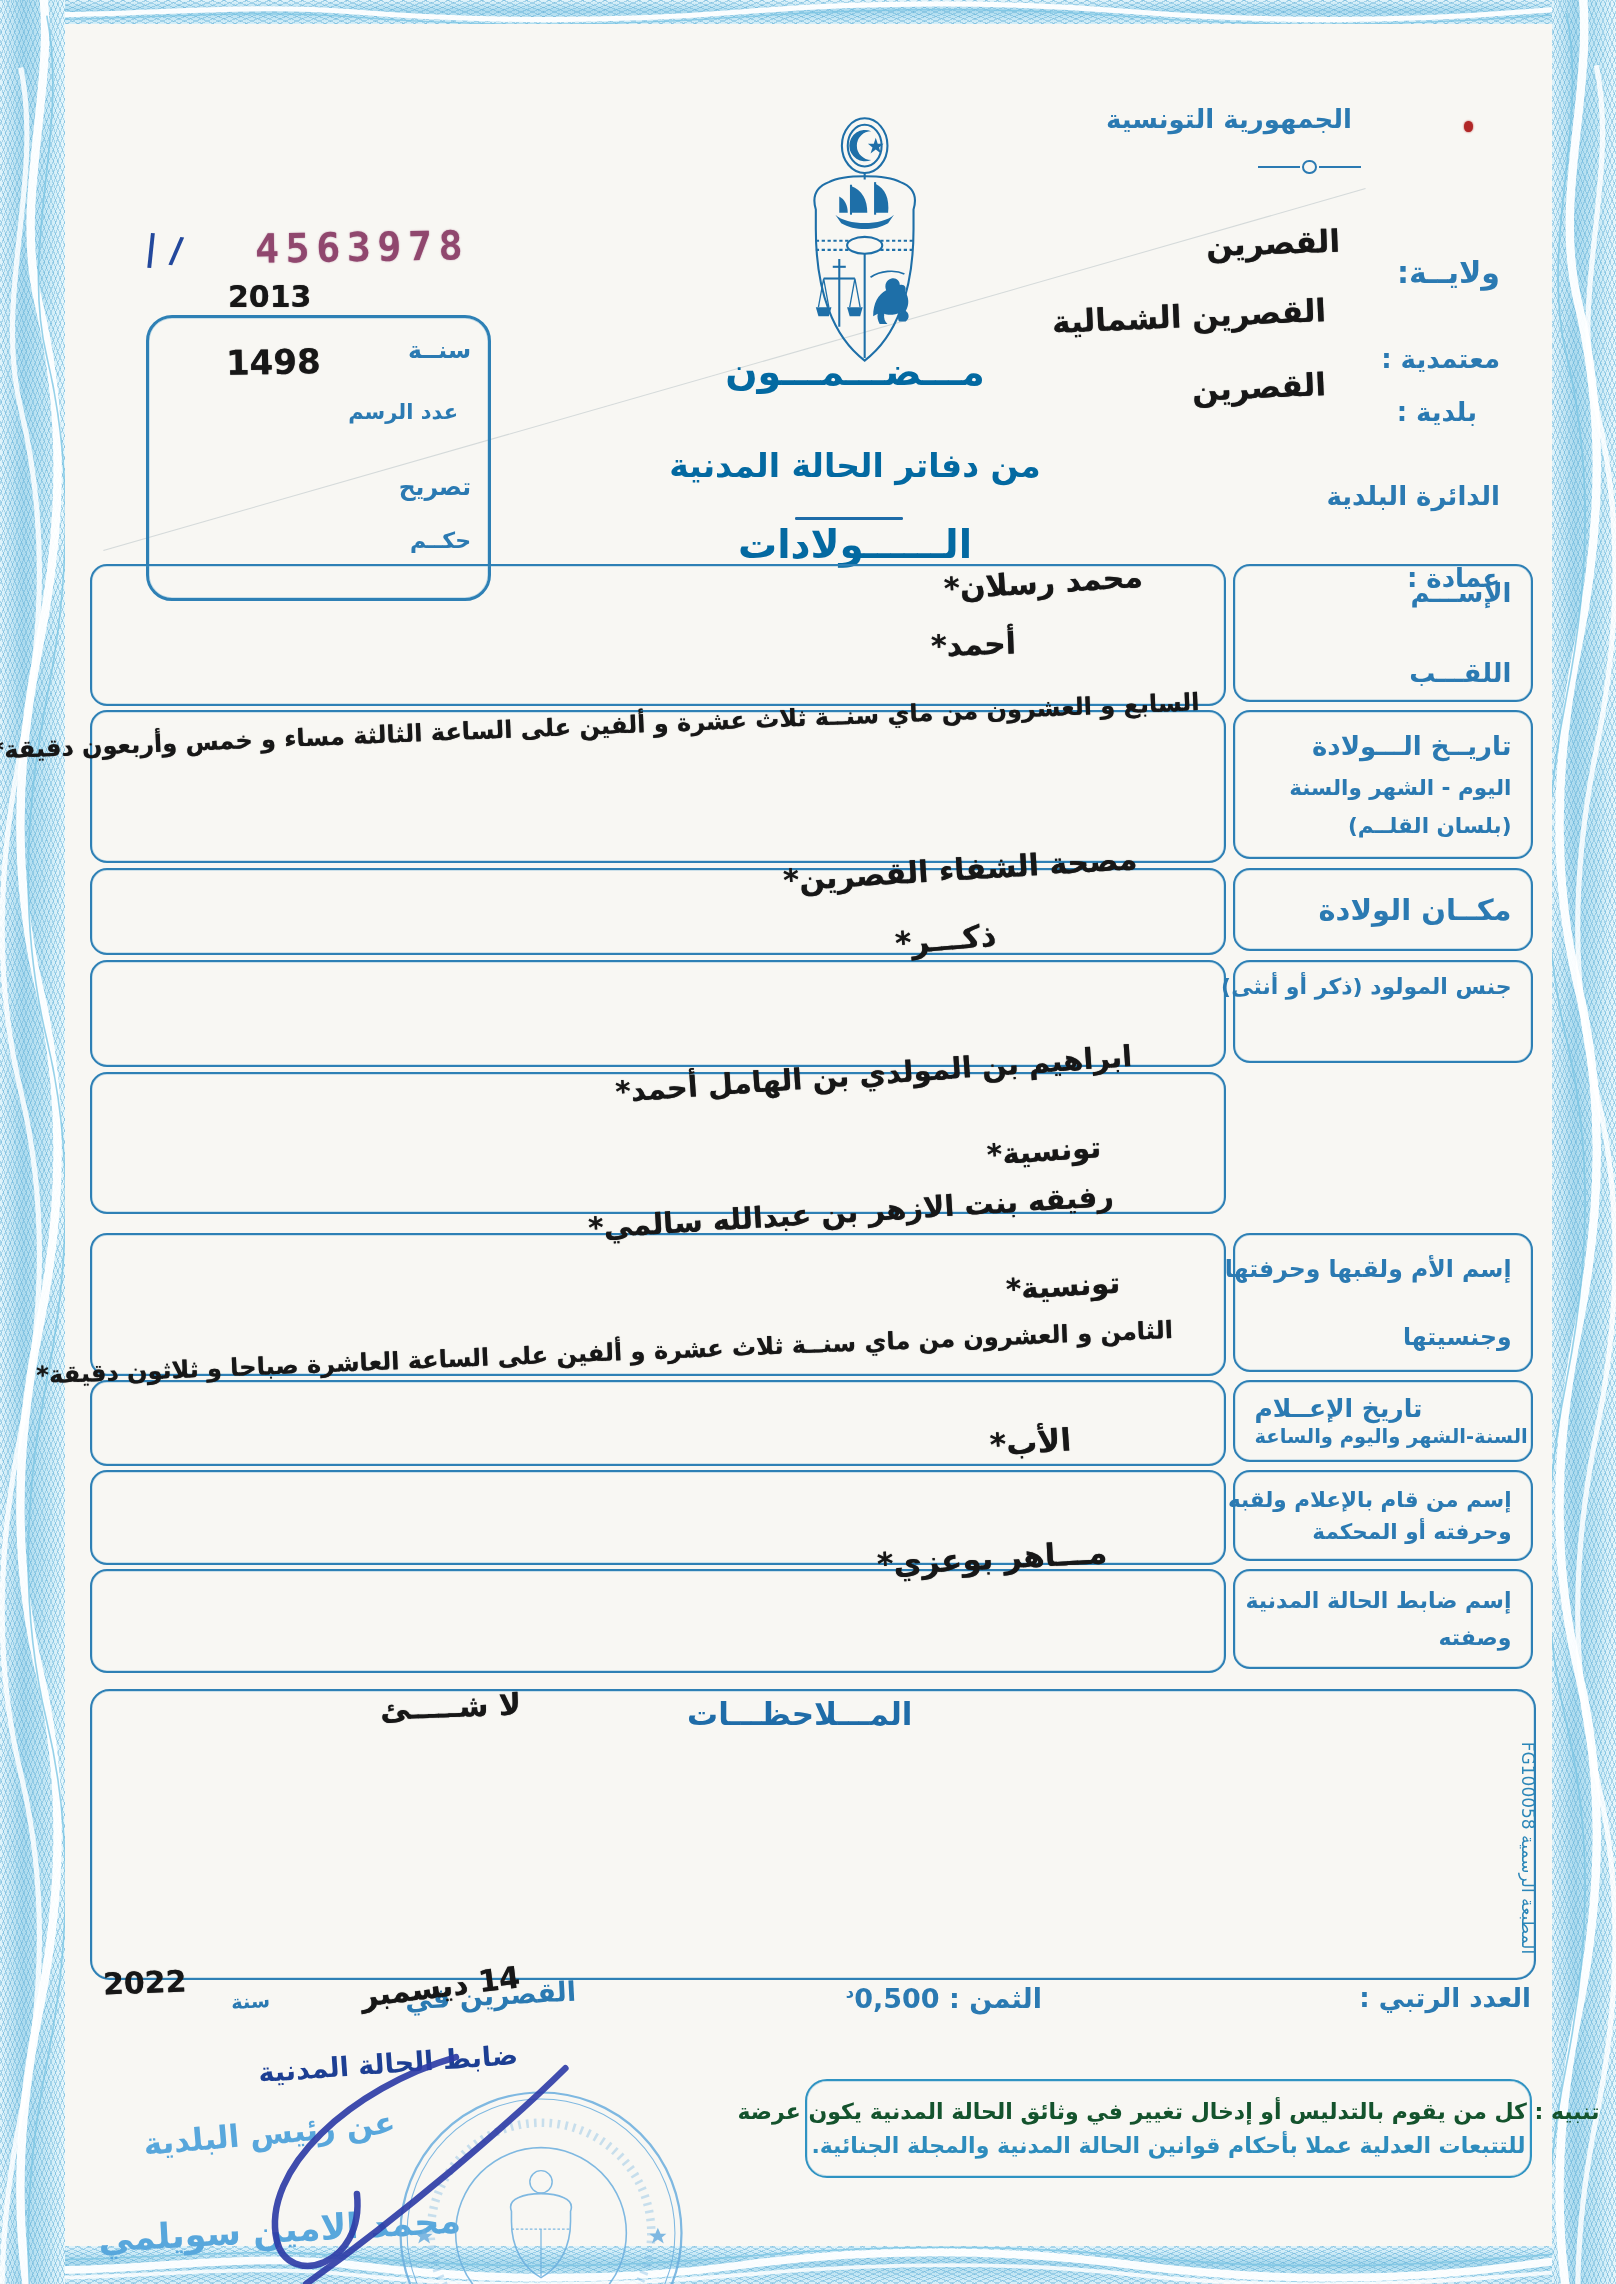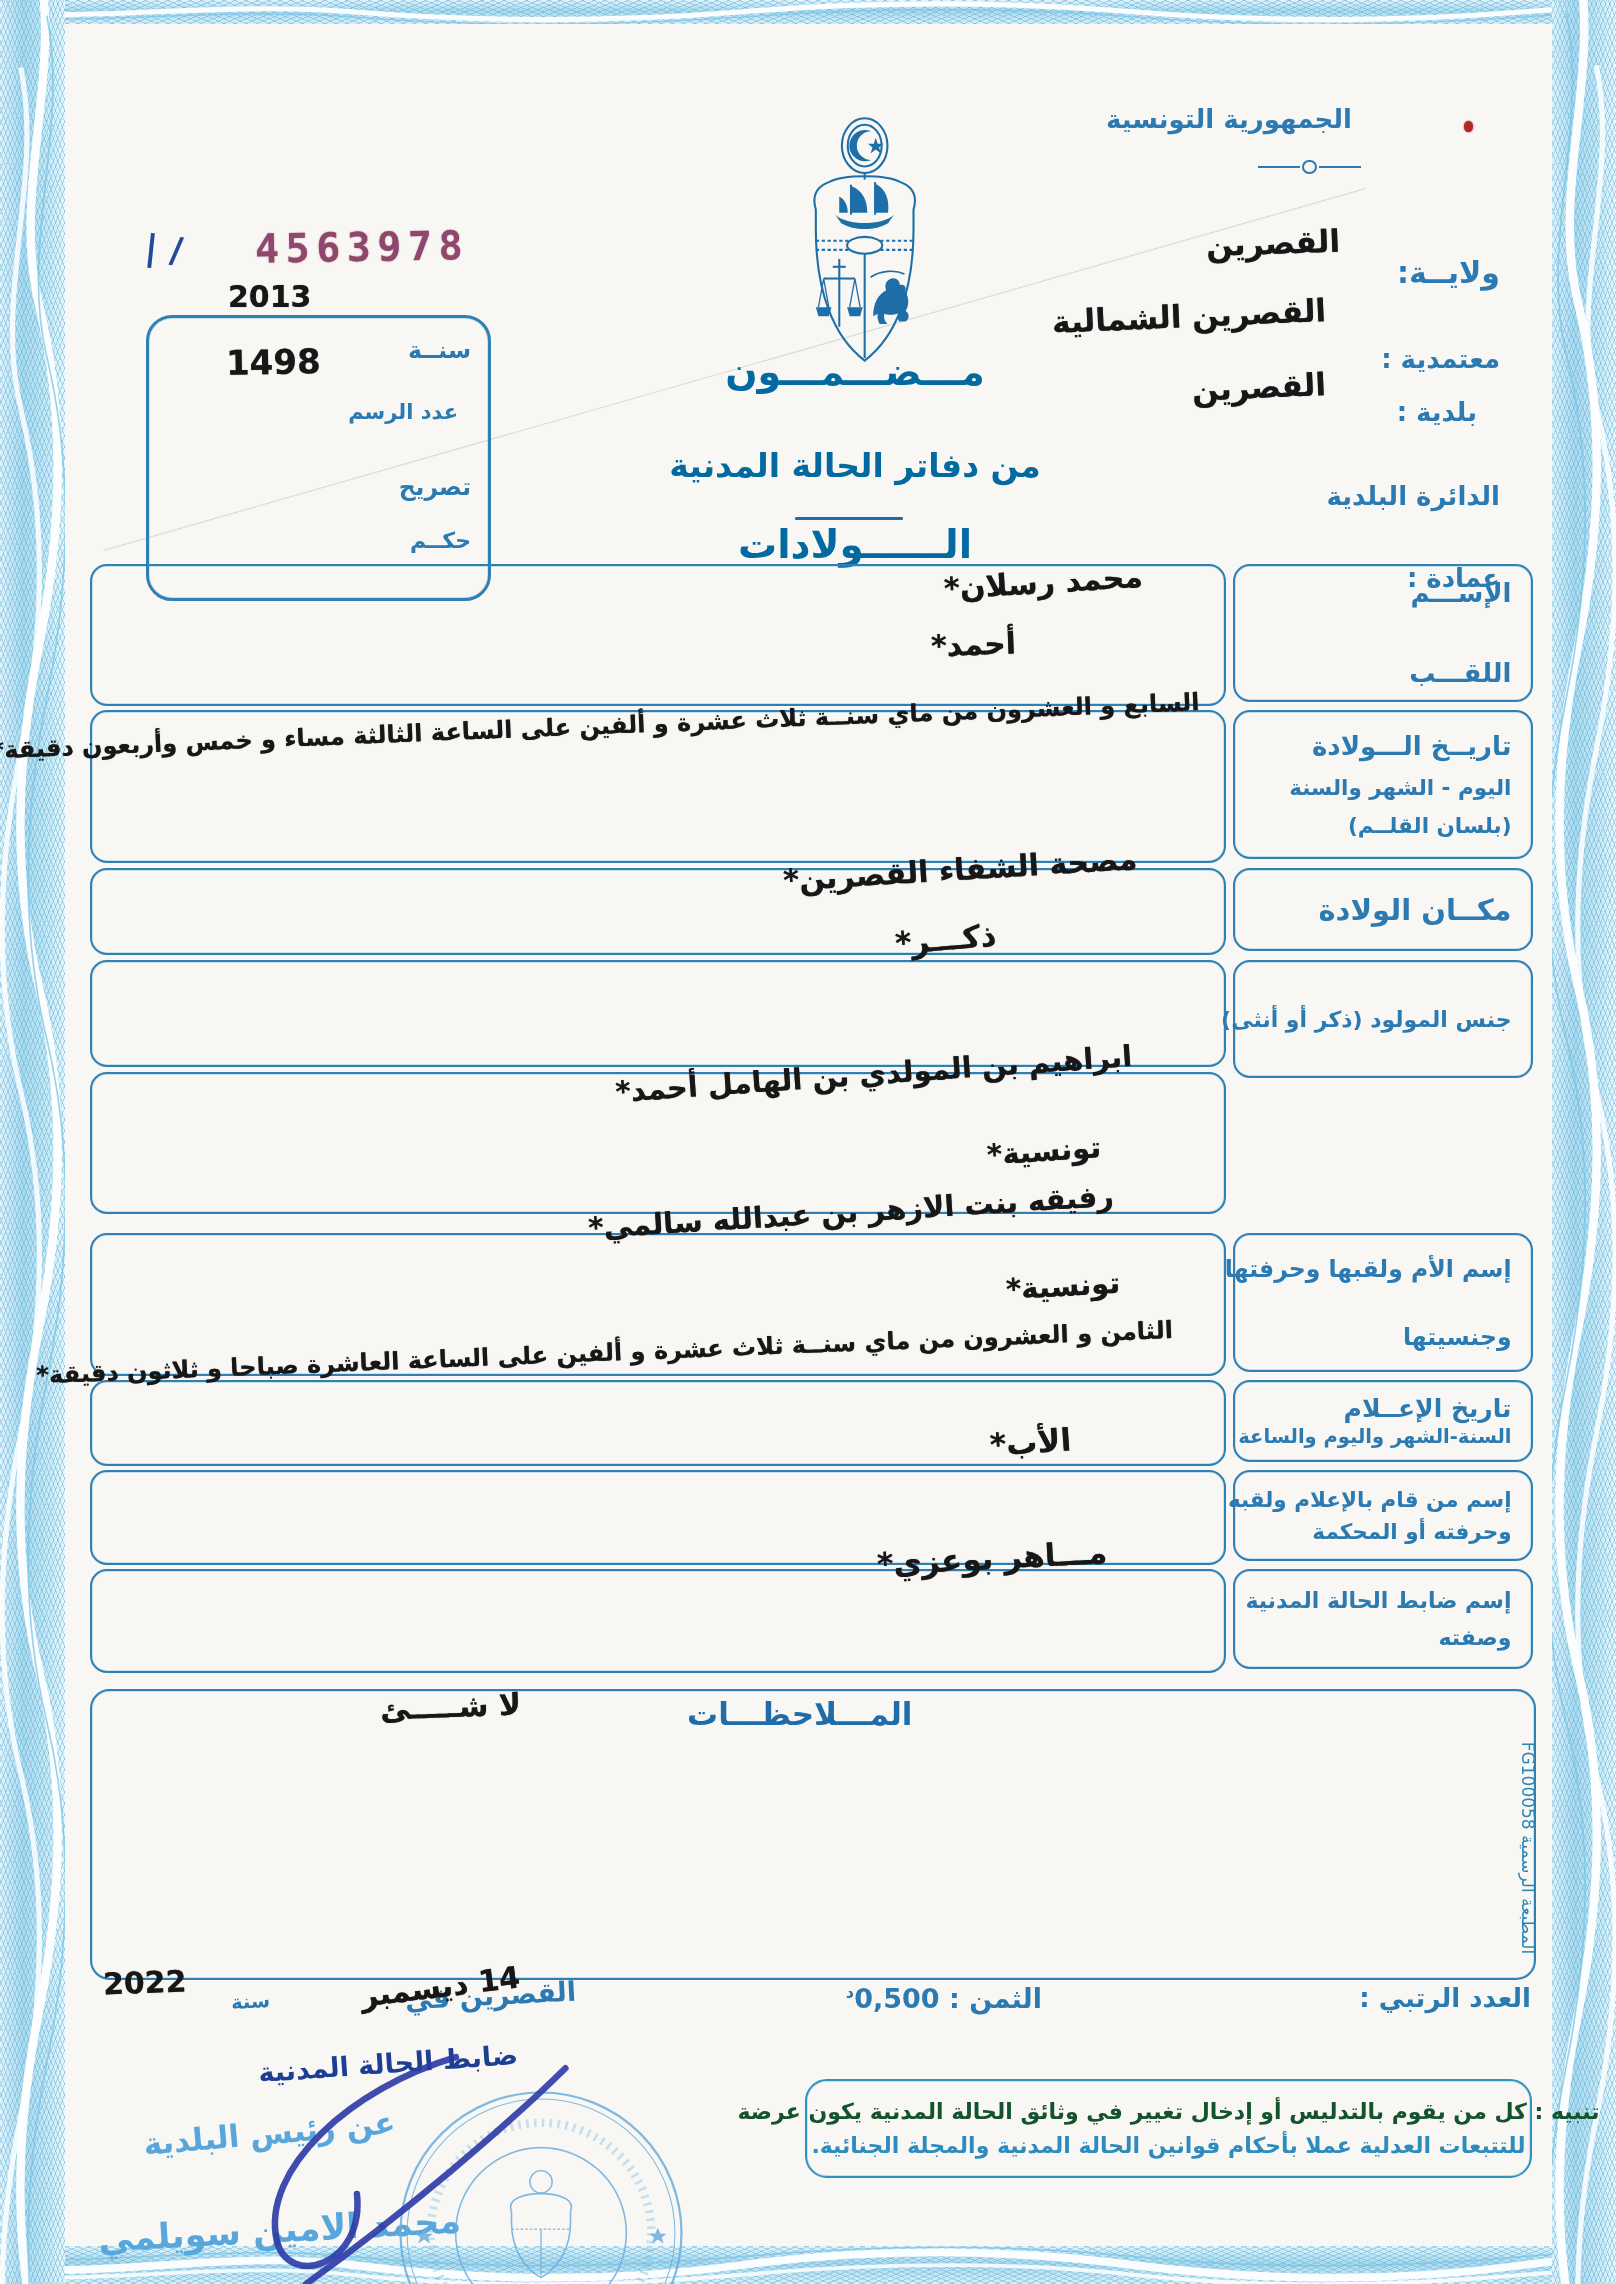--- a/index.html
+++ b/index.html
@@ -145,39 +145,39 @@
   </div>
   <div class="abs z2 val" style="right:417px;top:688px;font-size:24px;transform:rotate(-2.3deg);transform-origin:right top;">السابع و العشرون من ماي سنــة ثلاث عشرة و ألفين على الساعة الثالثة مساء و خمس وأربعون دقيقة*</div>
 
   <div class="box valbox z2" style="top:868px;height:83px;"></div>
   <div class="box lblbox z2" style="top:868px;height:83px;justify-content:center;">
     <span class="lbl" style="font-size:29px;">مكــان الولادة</span>
   </div>
   <div class="abs z2 val" style="right:479px;top:852px;font-size:30px;transform:rotate(-3.5deg);">مصحة الشفاء القصرين*</div>
 
   <div class="box valbox z2" style="top:960px;height:103px;"></div>
-  <div class="box lblbox z2" style="top:960px;height:118px;justify-content:center;">
+  <div class="box lblbox z2" style="top:960px;height:103px;">
     <span class="lbl" style="font-size:22px;">جنس المولود (ذكر أو أنثى)</span>
   </div>
   <div class="abs z5 val" style="right:620px;top:921px;font-size:31px;transform:rotate(-5deg);">ذكـــر*</div>
 
   <div class="box valbox z2" style="top:1072px;height:138px;"></div>
   <div class="abs z5 val" style="right:483px;top:1057px;font-size:29px;transform:rotate(-4deg);">ابراهيم بن المولدي بن الهامل أحمد*</div>
   <div class="abs z2 val" style="right:515px;top:1134px;font-size:29px;transform:rotate(-4deg);">تونسية*</div>
 
   <div class="box valbox z2" style="top:1233px;height:139px;"></div>
   <div class="box lblbox z2" style="top:1233px;height:139px;justify-content:space-between;padding:19.5px;">
     <span class="lbl" style="font-size:23.5px;">إسم الأم ولقبها وحرفتها</span>
     <span class="lbl" style="font-size:23.5px;">وجنسيتها</span>
   </div>
   <div class="abs z5 val" style="right:502px;top:1195px;font-size:29px;transform:rotate(-3.5deg);">رفيقه بنت الازهر بن عبدالله سالمي*</div>
   <div class="abs z2 val" style="right:496px;top:1269px;font-size:29px;transform:rotate(-3.5deg);">تونسية*</div>
 
   <div class="box valbox z2" style="top:1380px;height:82px;"></div>
-  <div class="box lblbox z2" style="top:1380px;height:82px;justify-content:space-around;">
+  <div class="box lblbox z2" style="top:1380px;height:82px;justify-content:space-around;align-items:flex-end;">
     <span class="lbl" style="font-size:25px;">تاريخ الإعــلام</span>
     <span class="lbl" style="font-size:19.5px;">السنة-الشهر واليوم والساعة</span>
   </div>
   <div class="abs z5 val" style="right:444px;top:1316px;font-size:24px;transform:rotate(-2.3deg);transform-origin:right top;">الثامن و العشرون من ماي سنــة ثلاث عشرة و ألفين على الساعة العاشرة صباحا و ثلاثون دقيقة*</div>
 
   <div class="box valbox z2" style="top:1470px;height:91px;"></div>
   <div class="box lblbox z2" style="top:1470px;height:91px;justify-content:space-around;">
     <span class="lbl" style="font-size:21.5px;">إسم من قام بالإعلام ولقبه</span>
     <span class="lbl" style="font-size:21.5px;">وحرفته أو المحكمة</span>
   </div>

